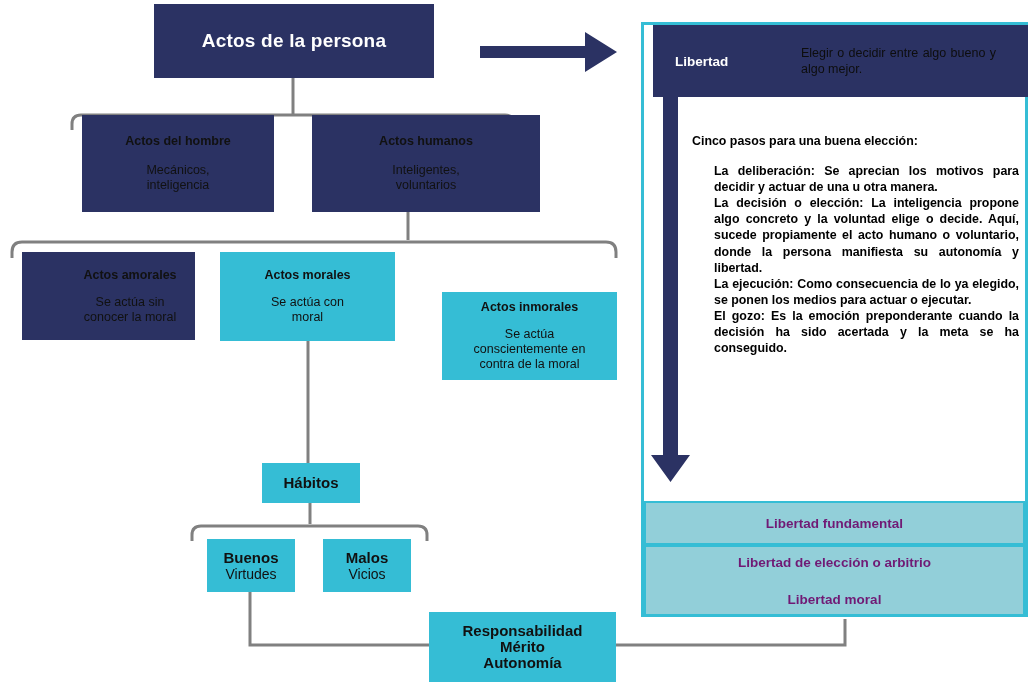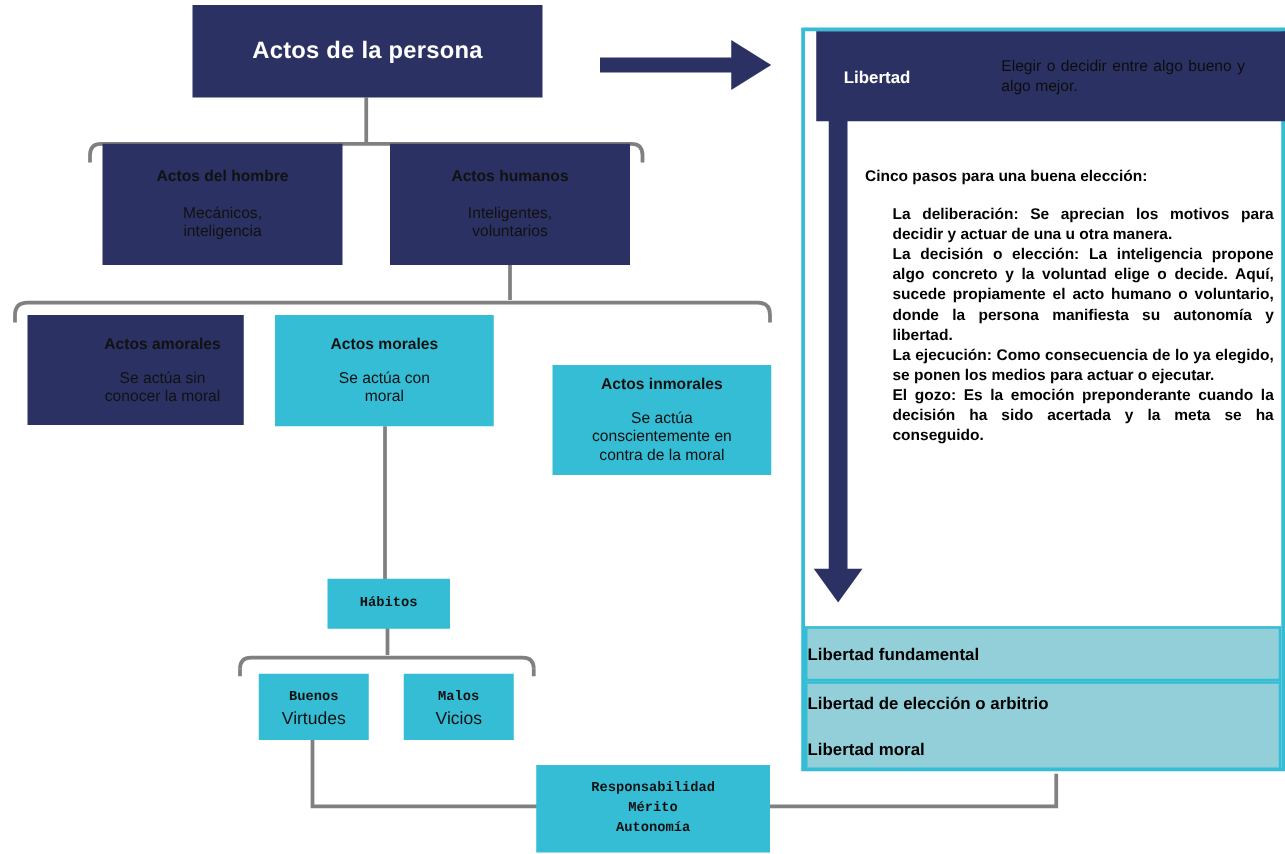--- a/index.html
+++ b/index.html
@@ -50,23 +50,22 @@
     font-weight: normal;
     font-size: 12.5px;
     line-height: 15px;
     margin-top: 14px;
   }
   .sub.tight { margin-top: 12px; }
 
   .lbl-bold {
     color: #111111;
     font-weight: bold;
-    font-size: 11px;
+    font-size: 15px;
     line-height: 16px;
-    font-family: Liberation Mono, monospace;
   }
   .lbl-norm {
     color: #111111;
     font-weight: normal;
     font-size: 14px;
     line-height: 16px;
   }
 
   
   #panel {
@@ -131,23 +130,24 @@
   }
   #body-text .step b { font-weight: bold; }
 
   .panel-bar {
     position: absolute;
     box-sizing: border-box;
     border: 2px solid #35bdd5;
     background: #92cfd9;
     display: flex;
     flex-direction: column;
+    align-items: center;
     justify-content: center;
     z-index: 4;
-    color: #000000;
+    color: #701a75;
     font-weight: bold;
     font-size: 13.5px;
   }
   .panel-bar .line2 { margin-top: 22px; }
 
   svg.connectors {
     position: absolute;
     left: 0; top: 0;
     width: 1028px; height: 683px;
     z-index: 1;
@@ -198,21 +198,21 @@
   <div class="box navy" style="left:154px; top:4px; width:280px; height:74px;">
     <div class="title-main">Actos de la persona</div>
   </div>
 
   <div class="box navy" style="left:82px; top:115px; width:192px; height:97px;">
     <div class="hdr">Actos del hombre</div>
     <div class="sub">Mecánicos,</div>
     <div class="sub" style="margin-top:0">inteligencia</div>
   </div>
 
-  <div class="box navy" style="left:312px; top:115px; width:192px; height:97px;align-items:center;">
+  <div class="box navy" style="left:312px; top:115px; width:228px; height:97px;align-items:center;">
     <div class="hdr">Actos humanos</div>
     <div class="sub">Inteligentes,</div>
     <div class="sub" style="margin-top:0">voluntarios</div>
   </div>
 
   <div class="box navy" style="left:22px; top:252px; width:173px; height:88px;padding-left:43px;">
     <div class="hdr">Actos amorales</div>
     <div class="sub tight">Se actúa sin</div>
     <div class="sub" style="margin-top:0">conocer la moral</div>
   </div>

